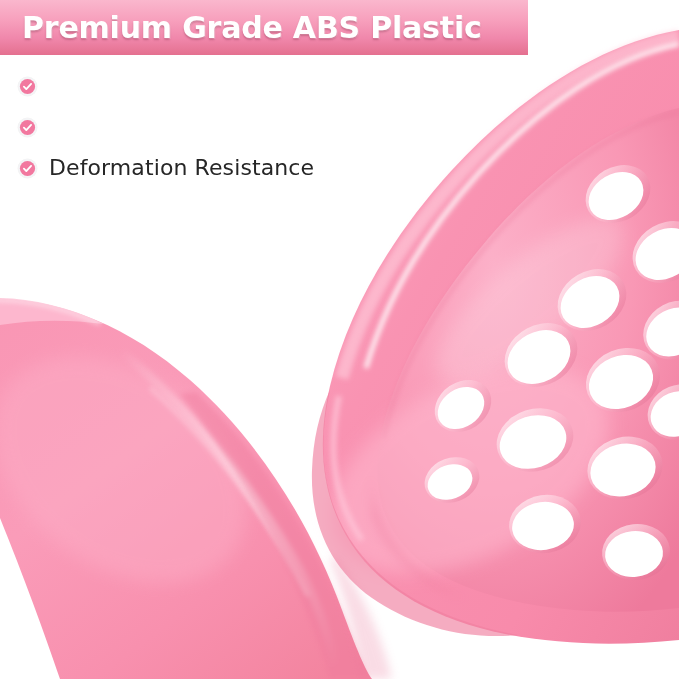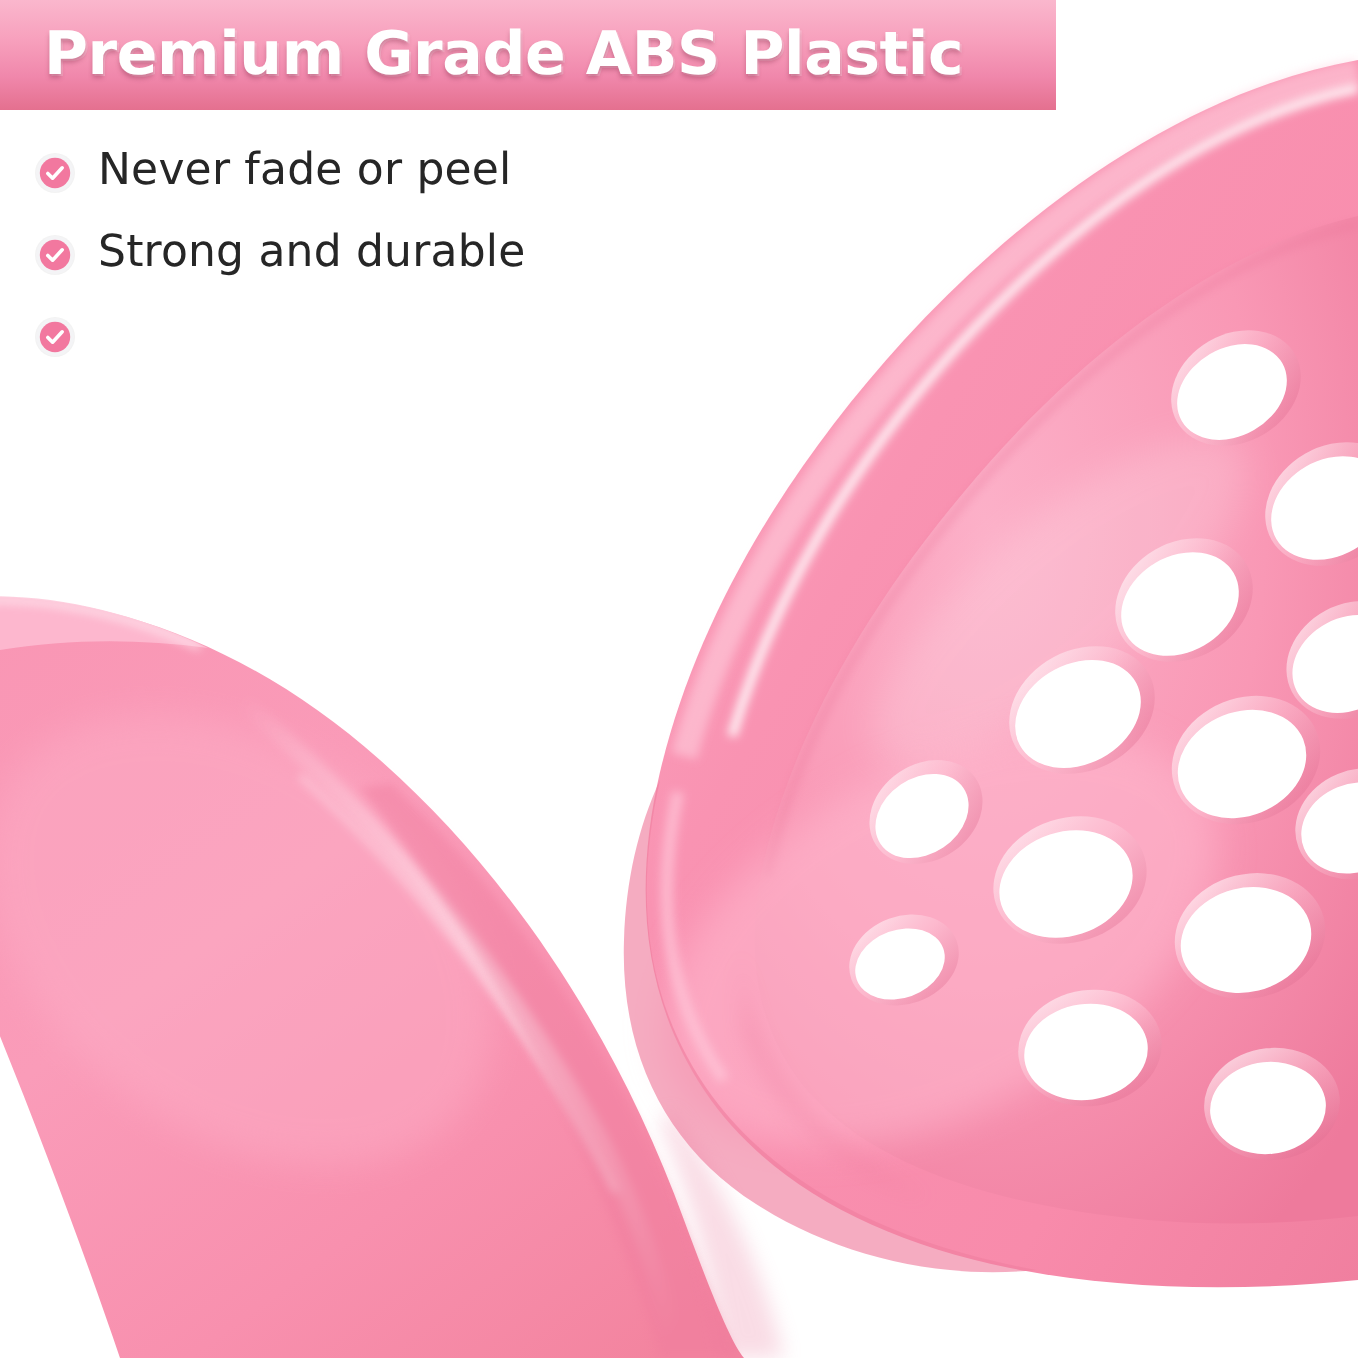--- a/index.html
+++ b/index.html
@@ -247,39 +247,38 @@
 
   <div class="features">
 
     <div class="feature-row">
       <span class="check-icon">
         <svg width="17" height="17" viewBox="0 0 17 17" xmlns="http://www.w3.org/2000/svg">
           <circle cx="8.5" cy="8.5" r="7.6" fill="#f2789f"></circle>
           <path d="M4.9 8.7 L7.3 11.1 L12.1 5.9" stroke="#ffffff" stroke-width="1.8" fill="none" stroke-linecap="round" stroke-linejoin="round"></path>
         </svg>
       </span>
-      <span class="feature-label">Never fade or peel</span>
-    </div>
-
-
-    <div class="feature-row">
-      <span class="check-icon">
-        <svg width="17" height="17" viewBox="0 0 17 17" xmlns="http://www.w3.org/2000/svg">
-          <circle cx="8.5" cy="8.5" r="7.6" fill="#f2789f"></circle>
-          <path d="M4.9 8.7 L7.3 11.1 L12.1 5.9" stroke="#ffffff" stroke-width="1.8" fill="none" stroke-linecap="round" stroke-linejoin="round"></path>
-        </svg>
-      </span>
-      <span class="feature-label">Strong and durable</span>
     </div>
 
 
     <div class="feature-row">
       <span class="check-icon">
         <svg width="17" height="17" viewBox="0 0 17 17" xmlns="http://www.w3.org/2000/svg">
           <circle cx="8.5" cy="8.5" r="7.6" fill="#f2789f"></circle>
           <path d="M4.9 8.7 L7.3 11.1 L12.1 5.9" stroke="#ffffff" stroke-width="1.8" fill="none" stroke-linecap="round" stroke-linejoin="round"></path>
         </svg>
       </span>
     </div>
 
+
+    <div class="feature-row">
+      <span class="check-icon">
+        <svg width="17" height="17" viewBox="0 0 17 17" xmlns="http://www.w3.org/2000/svg">
+          <circle cx="8.5" cy="8.5" r="7.6" fill="#f2789f"></circle>
+          <path d="M4.9 8.7 L7.3 11.1 L12.1 5.9" stroke="#ffffff" stroke-width="1.8" fill="none" stroke-linecap="round" stroke-linejoin="round"></path>
+        </svg>
+      </span>
+      <span class="feature-label">Deformation Resistance</span>
+    </div>
+
   </div>
 
 </div>
 
 </body></html>

